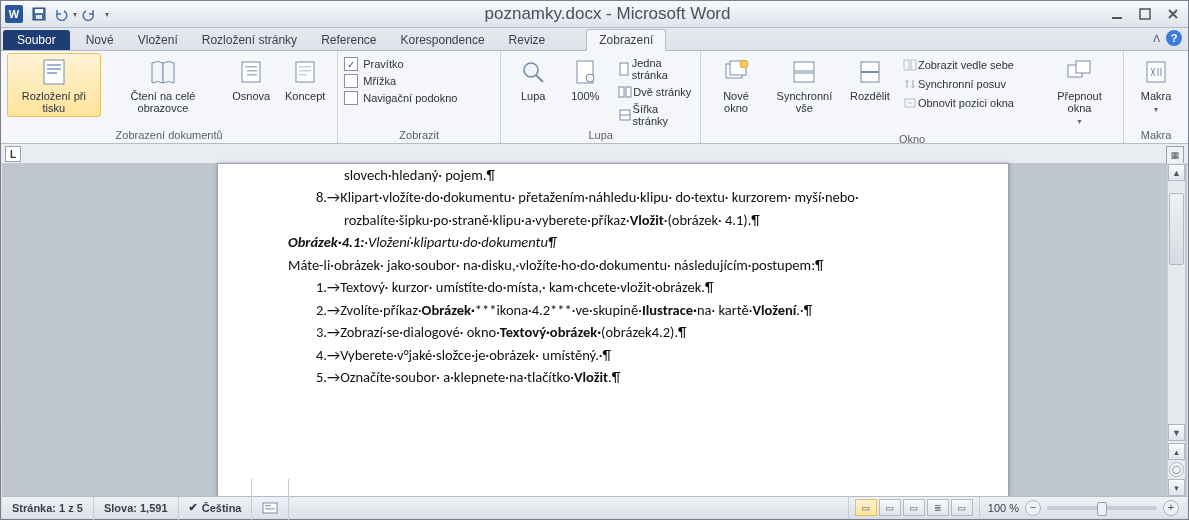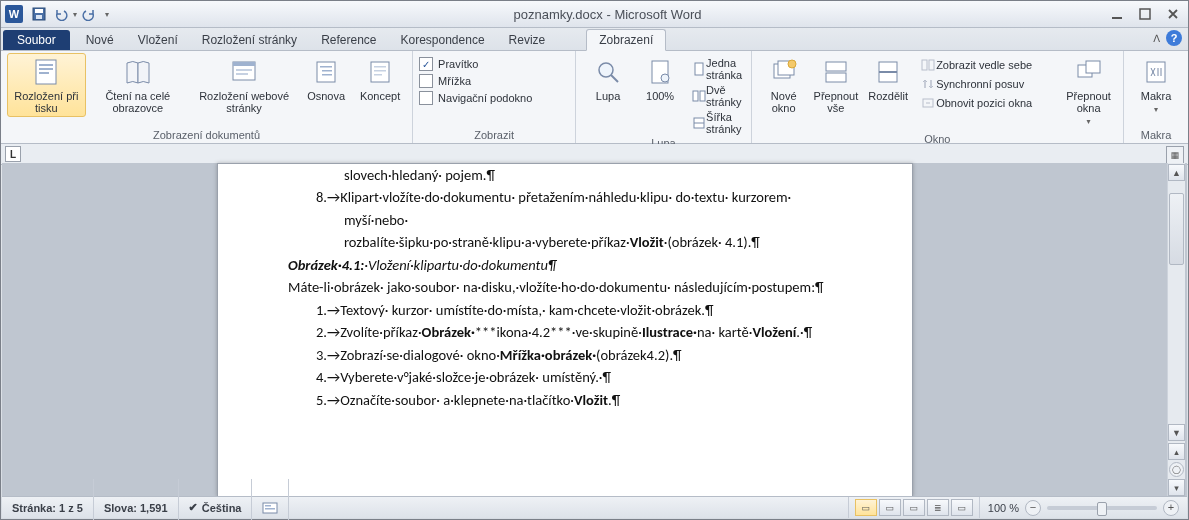--- a/index.html
+++ b/index.html
@@ -2,21 +2,21 @@
 <html><head>
 <meta charset="utf-8">
 <style>
   html,body{margin:0;padding:0;font-family:"Segoe UI",Tahoma,sans-serif;font-size:12px;background:#fff;color:#222;overflow:hidden;width:1189px;height:520px;}
   .frame{width:1189px;height:520px;background:linear-gradient(#e8ebef,#d7dce3);border:1px solid #7a7f88;box-sizing:border-box;position:relative;}
   
   .titlebar{height:26px;display:flex;align-items:center;padding:0 4px;background:linear-gradient(#f7f9fc,#dfe4ec);border-bottom:1px solid #b5bcc7;}
   .qat{display:flex;align-items:center;gap:2px;}
   .qbtn{width:20px;height:20px;display:flex;align-items:center;justify-content:center;border-radius:2px;color:#444;}
   .wlogo{width:18px;height:18px;background:#2b579a;color:#fff;font-weight:bold;font-size:11px;display:flex;align-items:center;justify-content:center;border-radius:2px;margin-right:4px;}
-  .title{flex:1;text-align:center;font-size:13px;color:#4a4f58;}
+  .title{flex:1;text-align:center;font-size:17px;color:#4a4f58;}
   .winctrls{display:flex;gap:6px;}
   .winbtn{width:22px;height:18px;display:flex;align-items:center;justify-content:center;color:#555;}
   
   .tabs{height:22px;display:flex;align-items:flex-end;padding-left:2px;background:linear-gradient(#e6eaef,#dde2e9);border-bottom:1px solid #b5bcc7;position:relative;}
   .filetab{background:#1e3e73;color:#fff;padding:3px 14px 3px 14px;font-size:12px;border-top-left-radius:3px;border-top-right-radius:3px;margin-right:4px;}
   .tab{padding:3px 12px 3px 12px;color:#3a3f48;border-top-left-radius:3px;border-top-right-radius:3px;cursor:default;}
   .tab.active{background:#f4f6f9;border:1px solid #b5bcc7;border-bottom:1px solid #f4f6f9;position:relative;top:1px;margin-left:29px;}
   .tabs-right{position:absolute;right:6px;top:2px;display:flex;gap:6px;align-items:center;}
   .helpbtn{width:16px;height:16px;border-radius:50%;background:#3d7bd9;color:#fff;font-size:11px;font-weight:bold;display:flex;align-items:center;justify-content:center;}
   .chev{color:#555;font-size:10px;}
@@ -36,21 +36,21 @@
   .smallrow{display:flex;align-items:center;font-size:11px;color:#2d323a;}
   .smallico{width:16px;height:16px;display:flex;align-items:center;justify-content:center;color:#666;}
   .disabled{color:#a6adb8;}
   .disabled .smallico{color:#b8becb;}
   
   .rulerbar{height:20px;background:#e9edf2;border-bottom:1px solid #b5bcc7;display:flex;align-items:center;padding:0 4px;position:relative;}
   .tabstop{width:14px;height:14px;border:1px solid #9aa1ac;background:#fff;display:flex;align-items:center;justify-content:center;font-size:10px;font-weight:bold;color:#333;}
   .rulerside{position:absolute;right:4px;top:2px;width:16px;height:16px;border:1px solid #9aa1ac;background:#eef1f5;display:flex;align-items:center;justify-content:center;font-size:9px;color:#555;}
   
   .docshell{position:absolute;left:1px;right:1px;top:162px;bottom:22px;background:#bfc6d0;}
-  .page{position:absolute;left:215px;top:0;width:696px;bottom:0;background:#fff;border:1px solid #9aa1ac;box-shadow:0 0 4px rgba(0,0,0,.25);padding:0 70px 10px 70px;box-sizing:border-box;overflow:hidden;}
+  .page{position:absolute;left:215px;top:0;width:792px;bottom:0;background:#fff;border:1px solid #9aa1ac;box-shadow:0 0 4px rgba(0,0,0,.25);padding:0 70px 10px 70px;box-sizing:border-box;overflow:hidden;}
   .doc{font-family:Calibri,Arial,sans-serif;font-size:14.5px;color:#111;line-height:1.55;}
   .doc .indent1{padding-left:56px;text-indent:-28px;}
   .doc .indent1b{padding-left:56px;}
   .doc em.figcap{font-style:italic;font-weight:bold;}
   .doc em.figtxt{font-style:italic;}
   .doc .h2{font-family:Cambria,Georgia,serif;font-size:18px;margin:6px 0 4px 0;}
   .doc .h2 .sq{display:inline-block;width:6px;height:6px;background:#333;vertical-align:middle;margin-right:6px;margin-bottom:3px;}
   .doc b{font-weight:bold;}
   
   .vscroll{position:absolute;right:2px;top:0;bottom:0;width:17px;background:#e6eaef;border-left:1px solid #cdd3dc;display:flex;flex-direction:column;align-items:center;}
@@ -153,31 +153,20 @@
         </div>
         <div class="bigbtn">
           <div class="ico">
               <svg width="30" height="30">
                 <path d="M4 6 Q10 3 15 6 L15 26 Q10 23 4 26 Z" fill="#f2f4f8" stroke="#7a8ba8"></path>
                 <path d="M26 6 Q20 3 15 6 L15 26 Q20 23 26 26 Z" fill="#f2f4f8" stroke="#7a8ba8"></path>
               </svg>
             </div>
           <div class="lbl">Čtení na celé obrazovce</div>
         </div>
-        <div class="bigbtn">
-          <div class="ico">
-              <svg width="30" height="30">
-                <rect x="4" y="5" width="22" height="18" fill="#fff" stroke="#7a8ba8"></rect>
-                <rect x="4" y="5" width="22" height="4" fill="#9fb2cf"></rect>
-                <rect x="7" y="12" width="16" height="2" fill="#c6d1e2"></rect>
-                <rect x="7" y="16" width="12" height="2" fill="#c6d1e2"></rect>
-              </svg>
-            </div>
-          <div class="lbl">Rozložení webové stránky</div>
-        </div>
         <div class="bigbtn compact">
           <div class="ico">
               <svg width="28" height="28">
                 <rect x="5" y="4" width="18" height="20" fill="#fff" stroke="#7a8ba8"></rect>
                 <rect x="8" y="8" width="12" height="1.5" fill="#9fb2cf"></rect>
                 <rect x="10" y="12" width="10" height="1.5" fill="#9fb2cf"></rect>
                 <rect x="10" y="16" width="10" height="1.5" fill="#9fb2cf"></rect>
               </svg>
             </div>
           <div class="lbl">Osnova</div>
@@ -279,21 +268,21 @@
             </div>
           <div class="lbl">Nové okno</div>
         </div>
         <div class="bigbtn compact">
           <div class="ico">
               <svg width="28" height="28">
                 <rect x="4" y="4" width="20" height="9" fill="#fff" stroke="#7a8ba8"></rect>
                 <rect x="4" y="15" width="20" height="9" fill="#fff" stroke="#7a8ba8"></rect>
               </svg>
             </div>
-          <div class="lbl">Přepnout vše</div>
+          <div class="lbl">Synchronní vše</div>
         </div>
         <div class="bigbtn compact">
           <div class="ico">
               <svg width="28" height="28">
                 <rect x="5" y="4" width="18" height="20" fill="#fff" stroke="#7a8ba8"></rect>
                 <line x1="5" y1="14" x2="23" y2="14" stroke="#7a8ba8" stroke-width="2"></line>
               </svg>
             </div>
           <div class="lbl">Rozdělit</div>
         </div>
@@ -361,21 +350,21 @@
   <div class="docshell">
     <div class="page">
       <div class="doc">
         <div class="indent1b"><span>slovech·hledaný· pojem.¶</span></div>
         <div class="indent1"><span>8.→Klipart·vložíte·do·dokumentu· přetažením·náhledu·klipu· do·textu· kurzorem· myší·nebo·</span></div>
         <div class="indent1b"><span>rozbalíte·šipku·po·straně·klipu·a·vyberete·příkaz·</span><b>Vložit</b><span>·(obrázek· 4.1).¶</span></div>
         <div><em class="figcap">Obrázek·4.1:</em><em class="figtxt">·Vložení·klipartu·do·dokumentu¶</em></div>
         <div><span>Máte-li·obrázek· jako·soubor· na·disku,·vložíte·ho·do·dokumentu· následujícím·postupem:¶</span></div>
         <div class="indent1"><span>1.→Textový· kurzor· umístíte·do·místa,· kam·chcete·vložit·obrázek.¶</span></div>
         <div class="indent1"><span>2.→Zvolíte·příkaz·</span><b>Obrázek·</b><span>***ikona·4.2***·ve·skupině·</span><b>Ilustrace·</b><span>na· kartě·</span><b>Vložení</b><span>.·¶</span></div>
-        <div class="indent1"><span>3.→Zobrazí·se·dialogové· okno·</span><b>Mřížka·obrázek·</b><span>(obrázek4.2).¶</span></div>
+        <div class="indent1"><span>3.→Zobrazí·se·dialogové· okno·</span><b>Textový·obrázek·</b><span>(obrázek4.2).¶</span></div>
         <div class="indent1"><span>4.→Vyberete·v°jaké·složce·je·obrázek· umístěný.·¶</span></div>
         <div class="indent1"><span>5.→Označíte·soubor· a·klepnete·na·tlačítko·</span><b>Vložit</b><span>.¶</span></div>
       </div>
     </div>
     <div class="vscroll">
       <div class="sbtn">▲</div>
       <div class="strack">
           <div class="sthumb"></div>
         </div>
       <div class="sbtn">▼</div>

